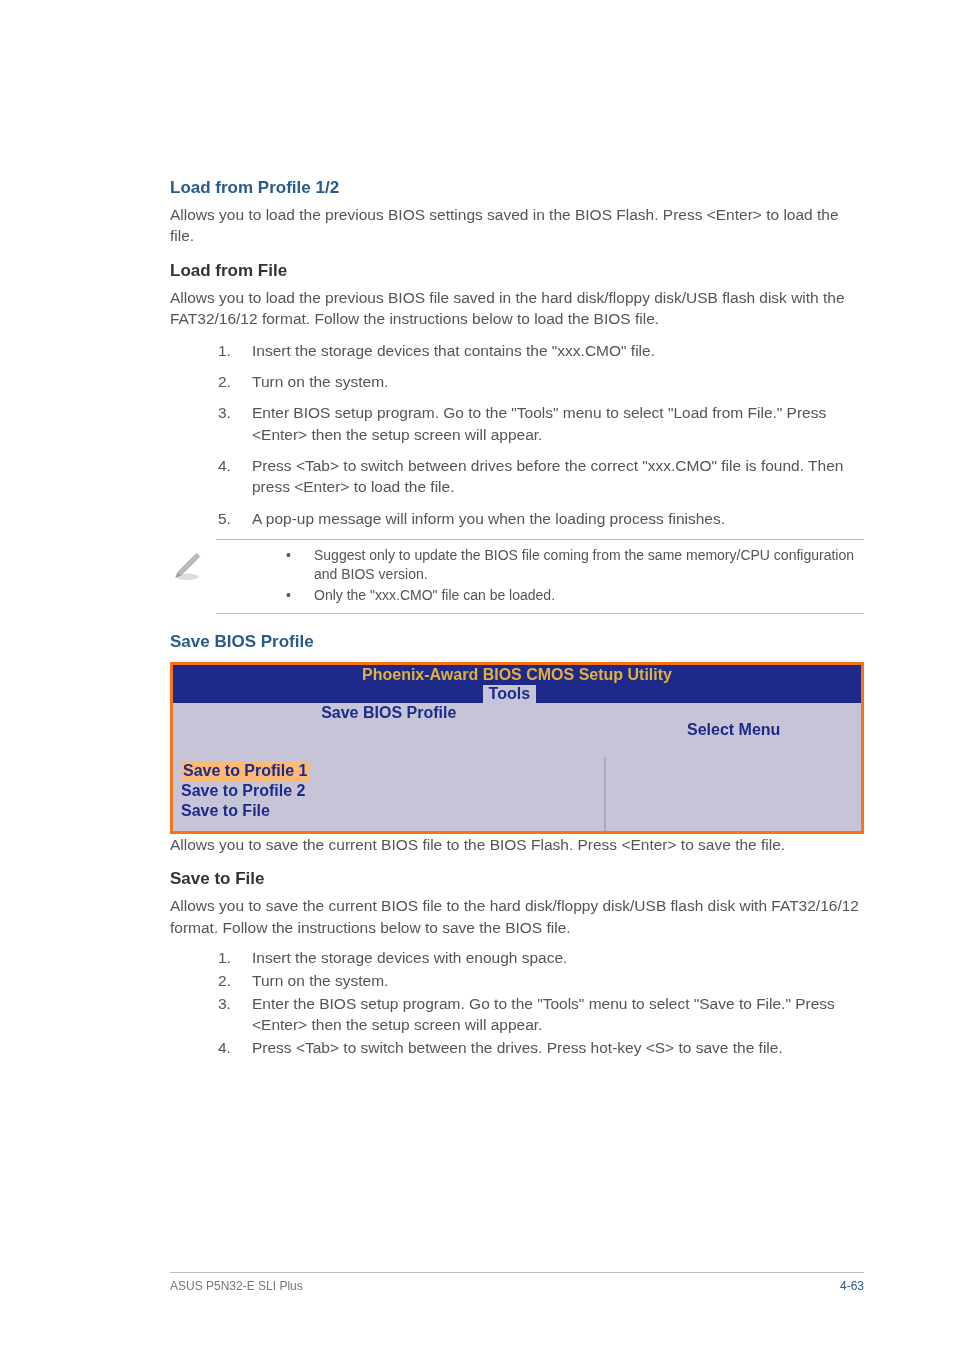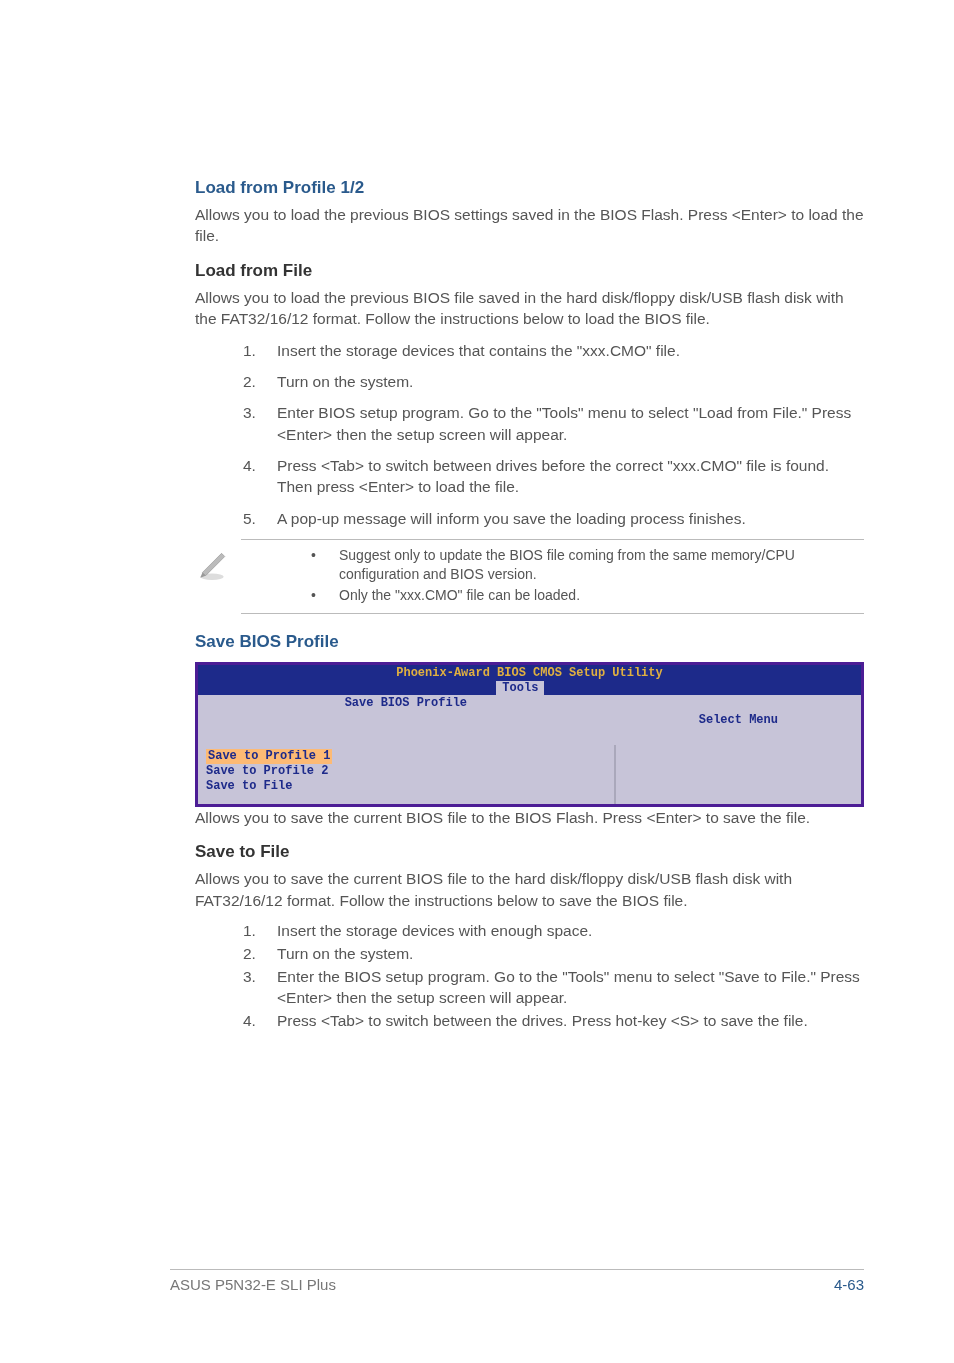--- a/index.html
+++ b/index.html
@@ -1,54 +1,54 @@
 <!DOCTYPE html>
 <html><head>
 <meta charset="utf-8">
 <style>
   * { box-sizing: border-box; margin: 0; padding: 0; }
   html, body { width: 954px; height: 1363px; background: #fff; font-family: Arial, Helvetica, sans-serif; color: #4a4a4a; }
-  .page { padding: 160px 90px 0 170px; margin-left: 25px; }
+  .page { padding: 160px 90px 0 170px; }
   h3.blue { color: #2a5a8c; font-weight: bold; font-size: 17px; margin-top: 18px; margin-bottom: 6px; }
   h3.black { color: #333; font-weight: bold; font-size: 17px; margin-top: 14px; margin-bottom: 6px; }
   p.body { font-size: 15.5px; line-height: 1.38; color: #555; margin-bottom: 6px; }
   ol.steps { list-style: none; margin: 10px 0 10px 48px; }
   ol.steps li { font-size: 15.5px; line-height: 1.38; color: #555; margin-bottom: 10px; display: flex; }
   ol.steps li .num { min-width: 34px; }
   ol.steps2 { list-style: none; margin: 10px 0 4px 48px; }
   ol.steps2 li { font-size: 15.5px; line-height: 1.35; color: #555; margin-bottom: 2px; display: flex; }
   ol.steps2 li .num { min-width: 34px; }
 
   .note-wrap { margin: 10px 0 4px 0; }
   .note-hr { border: none; border-top: 1px solid #bbb; margin: 4px 0 6px 46px; }
   .note-row { display: flex; align-items: flex-start; }
   .note-icon { width: 46px; flex: 0 0 46px; padding-top: 2px; }
   .note-icon svg { width: 34px; height: 34px; }
   .note-list { list-style: none; margin-left: 70px; }
   .note-list li { font-size: 14px; line-height: 1.35; color: #555; display:flex; margin-bottom:2px;}
   .note-list li .bullet { min-width: 28px; }
   .note-hr-bottom { border: none; border-top: 1px solid #bbb; margin: 6px 0 0 46px; }
 
-  .bios-box { margin-top: 10px; border: 3px solid #4c1d95; font-family: Liberation Mono, monospace; font-size: 12px; font-weight: bold; }
+  .bios-box { margin-top: 10px; border: 3px solid #f97316; font-family: Liberation Sans, sans-serif; font-size: 16px; font-weight: bold; }
   .bios-title { background: #1d2a8a; color: #e0b040; text-align: center; padding: 1px 0; }
   .bios-tabbar { background: #1d2a8a; color: #fff; display:flex;text-align:center; }
   .bios-tab-spacer { width: 45%; }
   .bios-tab { background: #c7c4d8; color: #1d2a8a; padding: 0 6px; display:inline-block; }
   .bios-row2 { display:flex; }
   .bios-left-head { flex: 0 0 63%; background: #c7c4d8; color: #1d2a8a; text-align:center; border-right: 2px solid #c7c4d8; padding:1px 0;}
   .bios-right-head { flex: 1; background: #c7c4d8; color: #1d2a8a; text-align:center; padding:18px 0;}
   .bios-body { display:flex; background:#c7c4d8; }
   .bios-body-left { flex: 0 0 63%; padding: 4px 8px 10px 8px; color:#1d2a8a; border-right:2px solid #aaa8bb; line-height:1.25;}
   .bios-body-left .sel { background:#fdba74; color:#1d2a8a; display:inline-block; padding:0 2px;}
   .bios-body-right { flex:1; padding:4px 8px 10px 8px; color:#1d2a8a; line-height:1.35;}
   .bios-body-right .arrows { letter-spacing:-2px; }
 
   .footer { position: absolute; bottom: 70px; left: 170px; right: 90px; }
   .footer-hr { border:none; border-top:1px solid #bbb; margin-bottom:6px;}
-  .footer-row { display:flex; justify-content:space-between; font-size:15px; color:#777;}
+  .footer-row { display:flex; justify-content:space-between; font-size:12px; color:#777;}
   .footer-row .pg { color:#2a5a8c; }
   .page-wrap { position: relative; width: 954px; height: 1363px; }
 </style>
 </head>
 <body>
 <div class="page-wrap">
 
 <div class="page">
 
   <h3 class="blue">Load from Profile 1/2</h3>
@@ -69,21 +69,21 @@
     <li>
           <span class="num">3.</span>
           <span>Enter BIOS setup program. Go to the "Tools" menu to select "Load from File." Press &lt;Enter&gt; then the setup screen will appear.</span>
         </li>
     <li>
           <span class="num">4.</span>
           <span>Press &lt;Tab&gt; to switch between drives before the correct "xxx.CMO" file is found. Then press &lt;Enter&gt; to load the file.</span>
         </li>
     <li>
           <span class="num">5.</span>
-          <span>A pop-up message will inform you save the loading process finishes.</span>
+          <span>A pop-up message will inform you when the loading process finishes.</span>
         </li>
   </ol>
 
   <div class="note-wrap">
     <hr class="note-hr">
     <div class="note-row">
       <div class="note-icon">
         <svg viewBox="0 0 64 64">
               <ellipse cx="32" cy="54" rx="22" ry="6" fill="#ddd"></ellipse>
               <polygon points="14,46 50,10 56,16 20,52" fill="#bbb" stroke="#888" stroke-width="1"></polygon>

